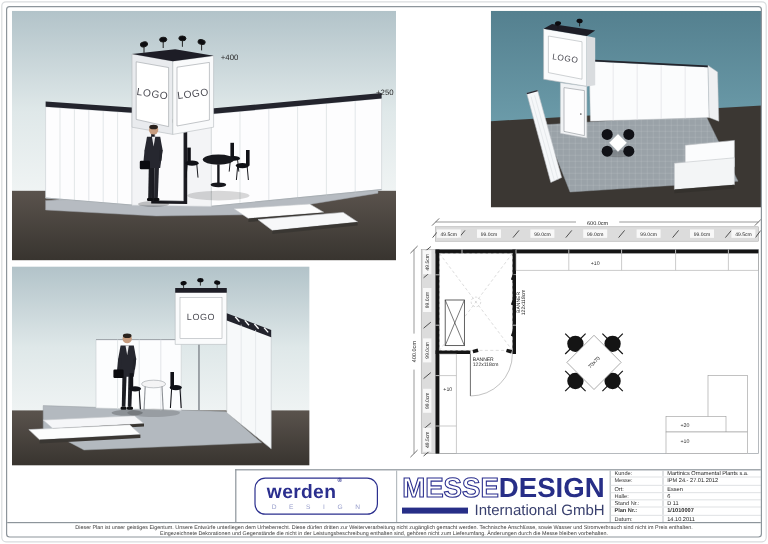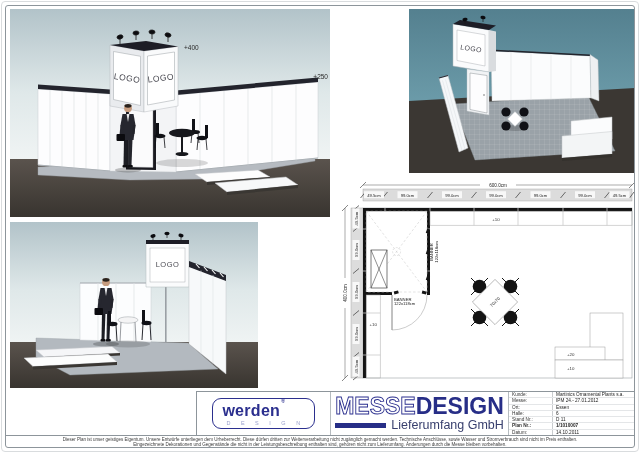--- a/index.html
+++ b/index.html
@@ -452,21 +452,21 @@
       <div class="imebah-box">
         <div class="imebah-word"><span>werden</span><sup>®</sup></div>
         <div class="imebah-sub">D E S I G N</div>
       </div>
     </div>
     <div class="tb-cell tb-messe">
       <div>
         <div class="md-line1"><span class="md-outline">MESSE</span><span class="md-solid">DESIGN</span></div>
         <div class="md-line2">
           <span class="md-bar"></span>
-          <span class="md-sub">Lieferumfang GmbH</span>
+          <span class="md-sub">International GmbH</span>
         </div>
       </div>
     </div>
     <div class="tb-cell tb-info">
       <div class="info-row">
           <span class="info-label">Kunde:</span>
           <span class="info-value">Martinics Ornamental Plants s.a.</span>
         </div>
       <div class="info-row">
           <span class="info-label">Messe:</span>

